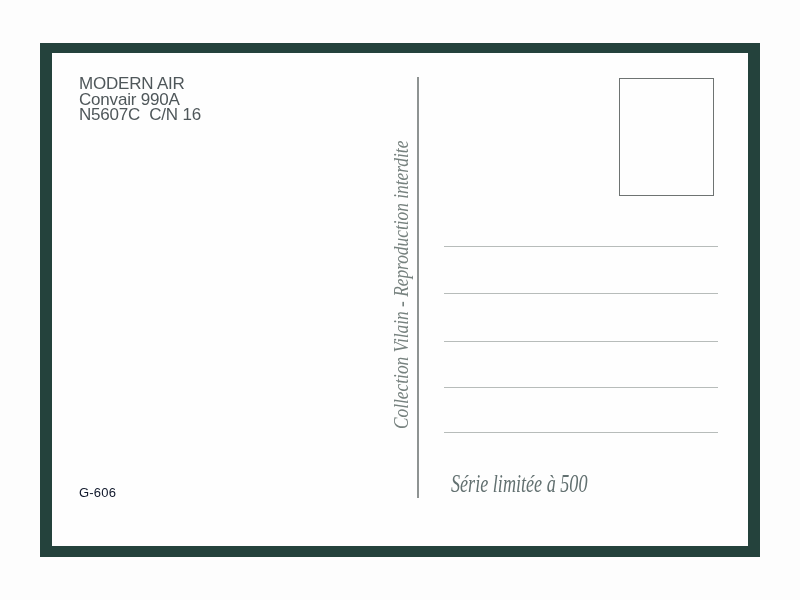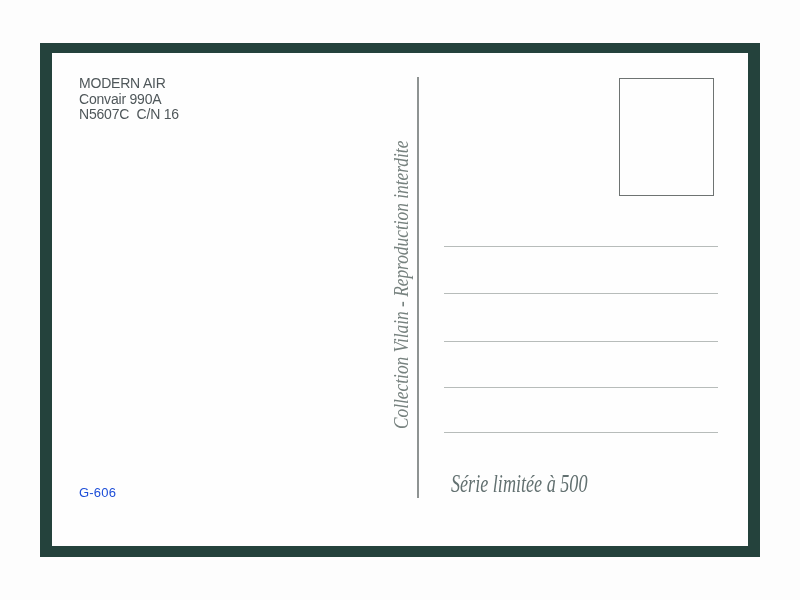--- a/index.html
+++ b/index.html
@@ -9,21 +9,21 @@
 </style>
 </head>
 <body>
 
 <div class="abs" style="left:0;top:0;width:800px;height:600px;background:#fdfdfd;"></div>
 
 <div class="abs" style="left:40px;top:43px;width:720px;height:514px;background:#24423c;"></div>
 
 <div class="abs" style="left:52px;top:53px;width:696px;height:493px;background:#fefefe;"></div>
 
-<div class="abs" style="left:79px;top:76.3px;font-size:14px;line-height:15.25px;color:#4f575a;letter-spacing:-0.2px;">MODERN AIR<br>Convair 990A<br>N5607C&nbsp; C/N 16</div>
+<div class="abs" style="left:79px;top:76.3px;font-size:17px;line-height:15.25px;color:#4f575a;letter-spacing:-0.2px;">MODERN AIR<br>Convair 990A<br>N5607C&nbsp; C/N 16</div>
 
 <div class="abs" style="left:619px;top:78px;width:93px;height:116px;border:1px solid #6e7372;background:#fefefe;"></div>
 
 <div class="abs" style="left:417px;top:77px;width:1.6px;height:421px;background:#8e9392;"></div>
 
 <svg class="abs" style="left:380px;top:130px;" width="40" height="310" viewBox="0 0 40 310">
   <text x="0" y="0" transform="translate(28,299) rotate(-90) scale(0.789,1)" font-family="Liberation Serif" font-style="italic" font-size="22" fill="#76817e">Collection Vilain - Reproduction interdite</text>
 </svg>
 
 <div class="abs" style="left:444px;top:246px;width:274px;height:1px;background:#b7bcba;"></div>
@@ -33,13 +33,13 @@
 <div class="abs" style="left:444px;top:341px;width:274px;height:1px;background:#b7bcba;"></div>
 
 <div class="abs" style="left:444px;top:387px;width:274px;height:1px;background:#b7bcba;"></div>
 
 <div class="abs" style="left:444px;top:432px;width:274px;height:1px;background:#b7bcba;"></div>
 
 <svg class="abs" style="left:445px;top:460px;" width="160" height="40" viewBox="0 0 160 40">
   <text x="0" y="0" transform="translate(6,32) scale(0.698,1)" font-family="Liberation Serif" font-style="italic" font-size="26" fill="#627070">Série limitée à 500</text>
 </svg>
 
-<div class="abs" style="left:79px;top:485px;font-size:13px;color:#1d4ed8;letter-spacing:0.2px;">G-606</div>
+<div class="abs" style="left:79px;top:485px;font-size:13px;color:#0f172a;letter-spacing:0.2px;">G-606</div>
 
 </body></html>

